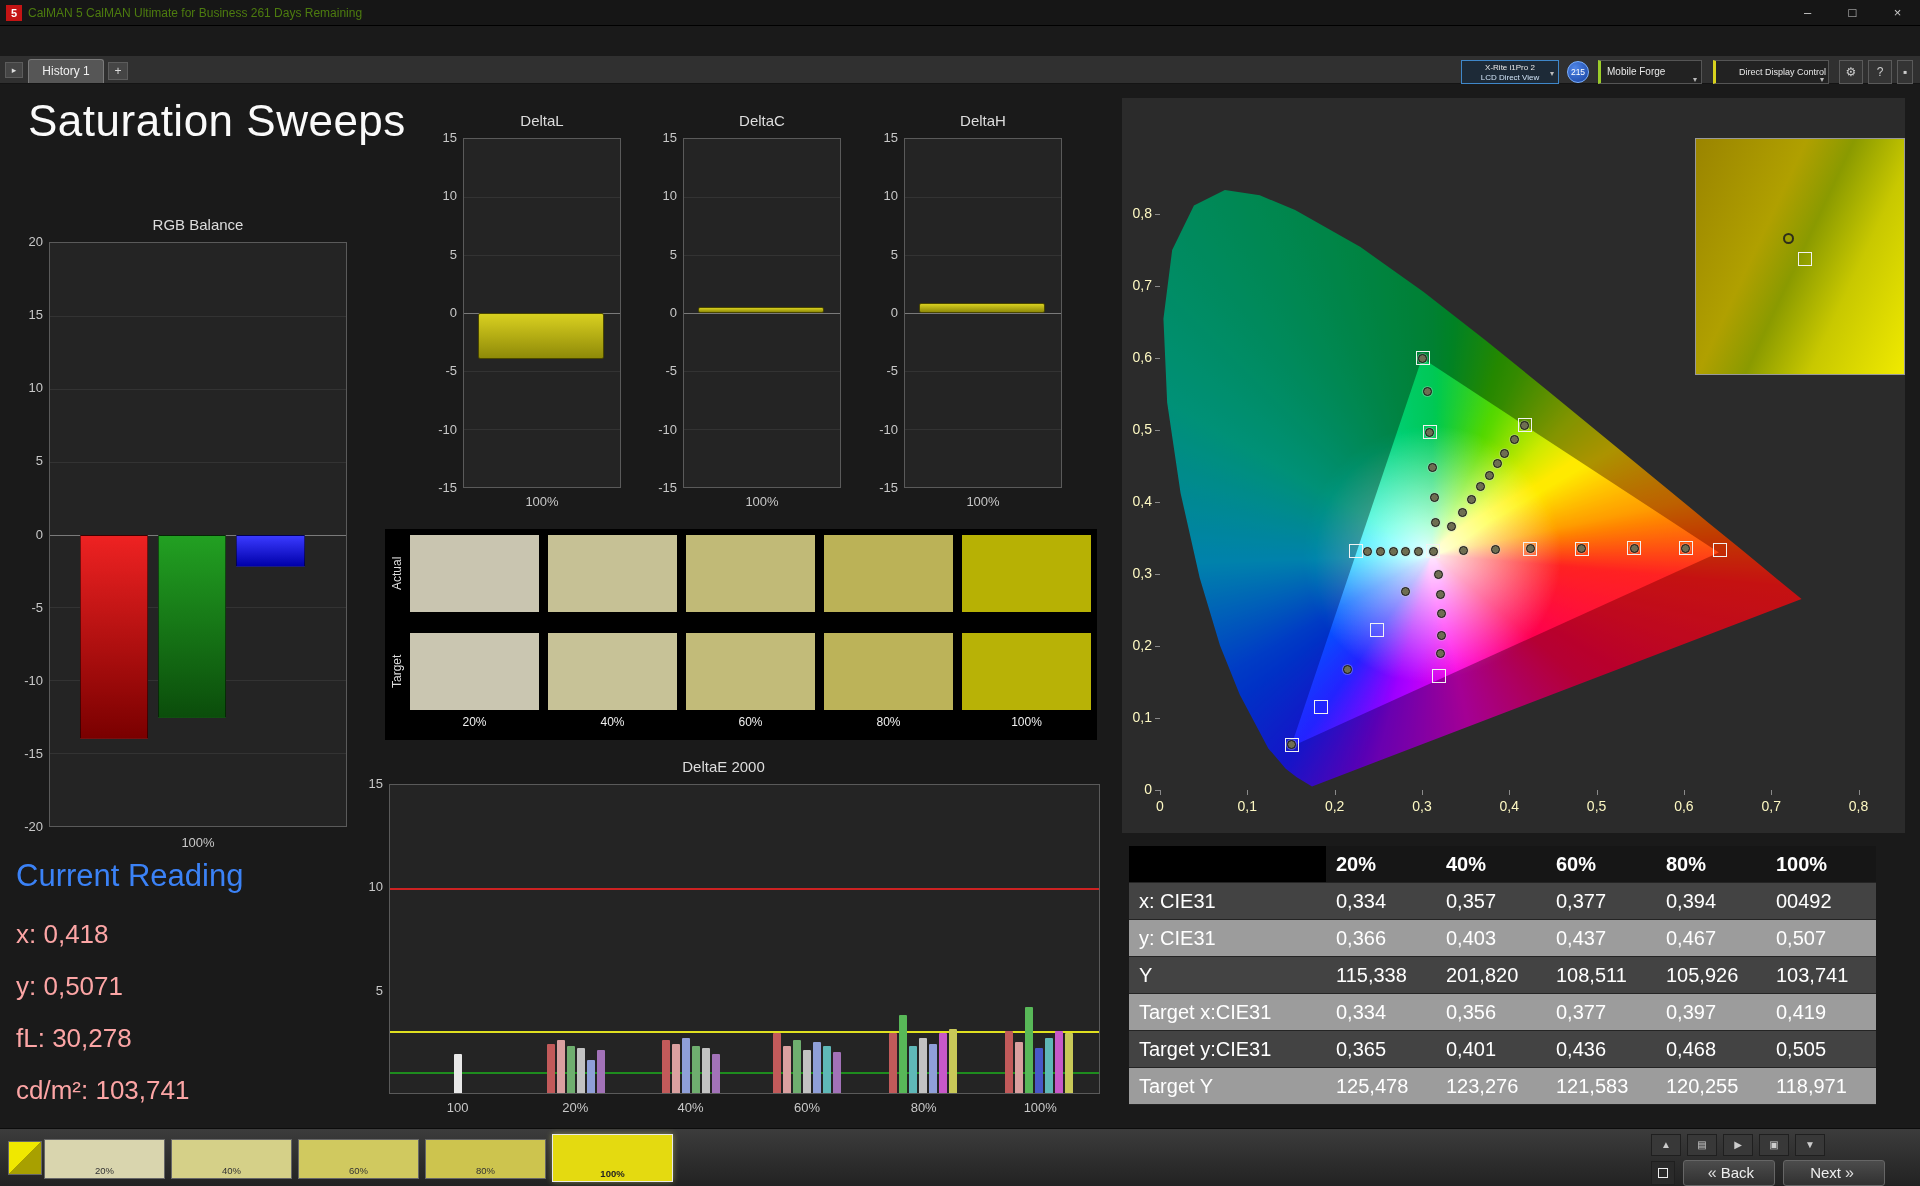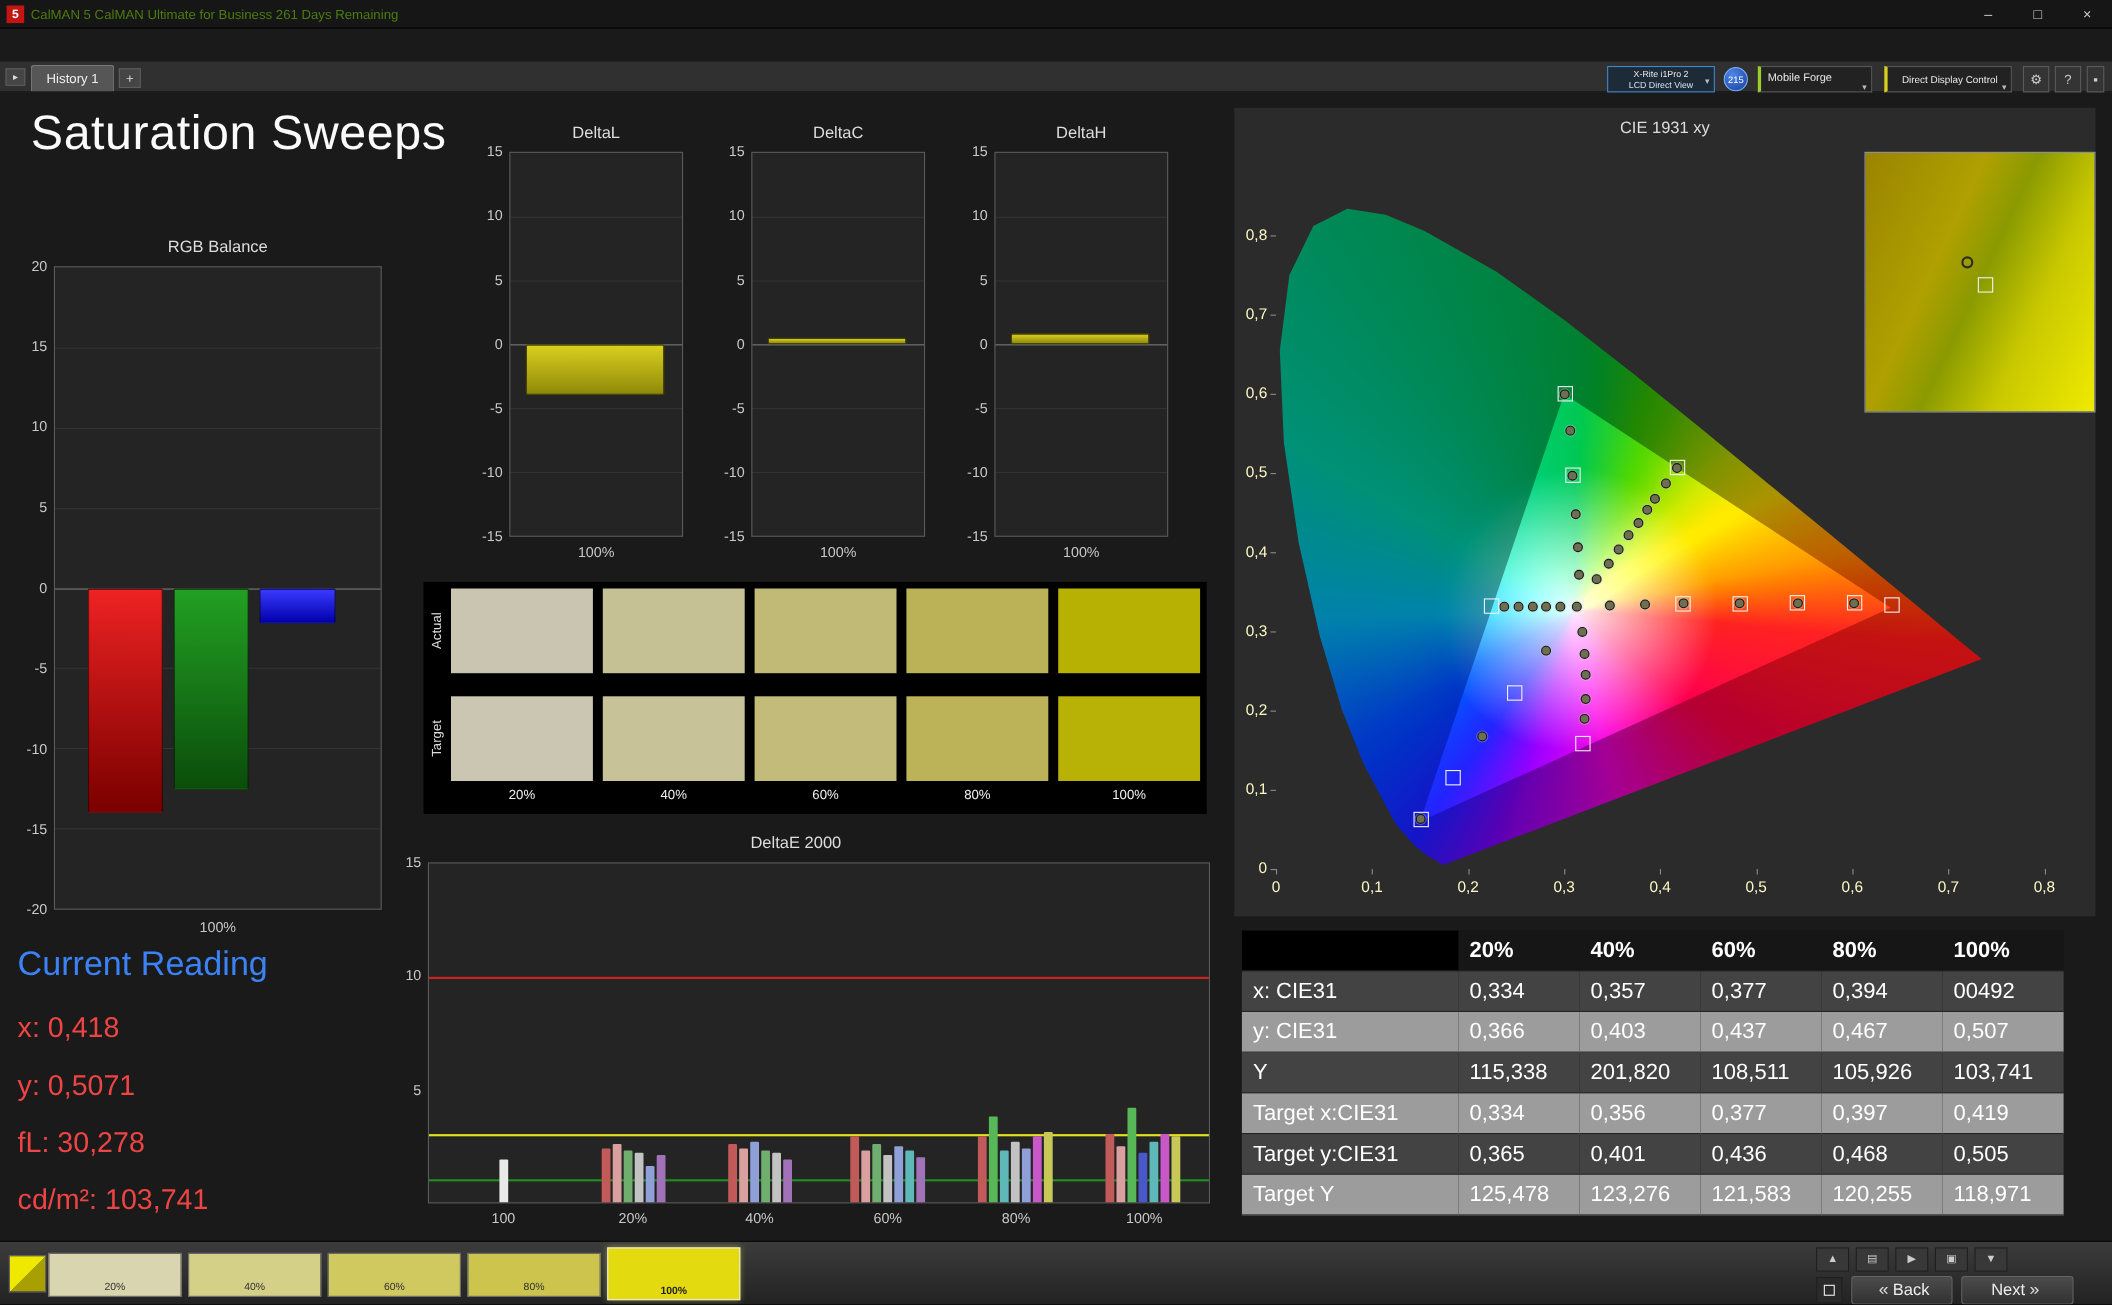--- a/index.html
+++ b/index.html
@@ -33,40 +33,40 @@
   color:#ddd;font-size:12px;text-align:center;line-height:16px}
 .hdr-box{position:absolute;top:4px;height:24px;background:#222;border:1px solid #555;color:#e8e8e8}
 .hdr-box .caret{position:absolute;right:4px;top:8px;font-size:8px;color:#bbb}
 #meter-box{left:1461px;width:98px;background:#1d2a37;border-color:#3f87c9;text-align:center}
 #meter-box .l1{font-size:8px;line-height:11px;margin-top:1px}
 #meter-box .l2{font-size:8px;line-height:10px;color:#cfe2f5}
 #meter-badge{position:absolute;left:1567px;top:5px;width:22px;height:22px;border-radius:50%;
   background:radial-gradient(circle at 35% 30%,#4f86e8,#16409e);border:1px solid #7ab0ff;
   color:#fff;font-size:8.5px;text-align:center;line-height:21px}
 #source-box{left:1598px;width:104px;border-left:3px solid #9ccd2a;font-size:10px;line-height:22px;padding-left:6px}
-#ddc-box{left:1713px;width:116px;border-left:3px solid #d8d21e;font-size:9px;line-height:22px;padding-left:13px}
+#ddc-box{left:1713px;width:116px;border-left:3px solid #d8d21e;font-size:9px;line-height:22px;padding-left:23px}
 .sq-btn{position:absolute;top:4px;width:24px;height:24px;background:#343434;border:1px solid #5a5a5a;
   color:#ccc;font-size:12px;text-align:center;line-height:22px}
 
 
 .chart-title{position:absolute;font-size:15px;color:#ddd;text-align:center}
 .plot{position:absolute;background:#242424;border:1px solid #5a5a5a}
 .ytick{position:absolute;right:0;font-size:13px;color:#c8c8c8;text-align:right;width:100%;line-height:16px}
 .ylab-col{position:absolute}
 .gridline{position:absolute;left:0;width:100%;height:1px;background:rgba(255,255,255,0.07)}
 .zeroline{position:absolute;left:0;width:100%;height:1px;background:#7a7a7a}
 .xlab{position:absolute;font-size:13px;color:#c8c8c8;text-align:center}
 .rgbbar{position:absolute;border-radius:1px}
 .delta-bar{position:absolute;background:linear-gradient(180deg,#d9d020,#8f8a08);border:1px solid #4a4700;border-radius:2px}
 
 
 #page-title{position:absolute;left:28px;top:96px;font-size:44px;color:#fafafa;letter-spacing:0.5px}
 #cr-title{position:absolute;left:16px;top:858px;font-size:31px;color:#3b82f6}
 #cr-lines{position:absolute;left:16px;top:908px}
-.cr-line{font-size:26px;line-height:52px;color:#ef4444}
+.cr-line{font-size:26px;line-height:52px;color:#fca5a5}
 
 
 #swatch-panel{position:absolute;left:385px;top:529px;width:712px;height:211px;background:#000}
 .vlabel{position:absolute;left:4px;width:16px;height:77px;display:flex;align-items:center;justify-content:center;
   writing-mode:vertical-rl;transform:rotate(180deg);font-size:12px;color:#ddd}
 .swatch{position:absolute;width:129px;height:77px}
 .swatch-col-label{position:absolute;top:186px;width:129px;text-align:center;font-size:12px;color:#f0f0f0}
 
 
 #cie-panel{position:absolute;left:1122px;top:98px;width:783px;height:735px;background:#2b2b2b}
@@ -332,21 +332,20 @@
 
   <div id="cr-title">Current Reading</div>
   <div id="cr-lines">
       <div class="cr-line">x: 0,418</div>
       <div class="cr-line">y: 0,5071</div>
       <div class="cr-line">fL: 30,278</div>
       <div class="cr-line">cd/m²: 103,741</div>
     </div>
 
   <div id="cie-panel">
-    <div id="cie-title">CIE 1931 xy</div>
     <div id="cie-plot">
       <div class="cie-layer" id="cie-horseshoe"></div>
       <div class="cie-layer" id="cie-triangle"></div>
     <div class="m-square" style="left: calc(38.1707% - 7px); top: calc(61.3953% - 7px);"></div>
         <div class="m-circle" style="left: calc(38.1707% - 4.5px); top: calc(61.3953% - 4.5px);"></div>
         <div class="m-circle" style="left: calc(36.0976% - 4.5px); top: calc(61.5116% - 4.5px);"></div>
         <div class="m-circle" style="left: calc(34.2683% - 4.5px); top: calc(61.5116% - 4.5px);"></div>
         <div class="m-circle" style="left: calc(32.561% - 4.5px); top: calc(61.5116% - 4.5px);"></div>
         <div class="m-circle" style="left: calc(30.7317% - 4.5px); top: calc(61.5116% - 4.5px);"></div>
         <div class="m-circle" style="left: calc(29.0244% - 4.5px); top: calc(61.5116% - 4.5px);"></div>

